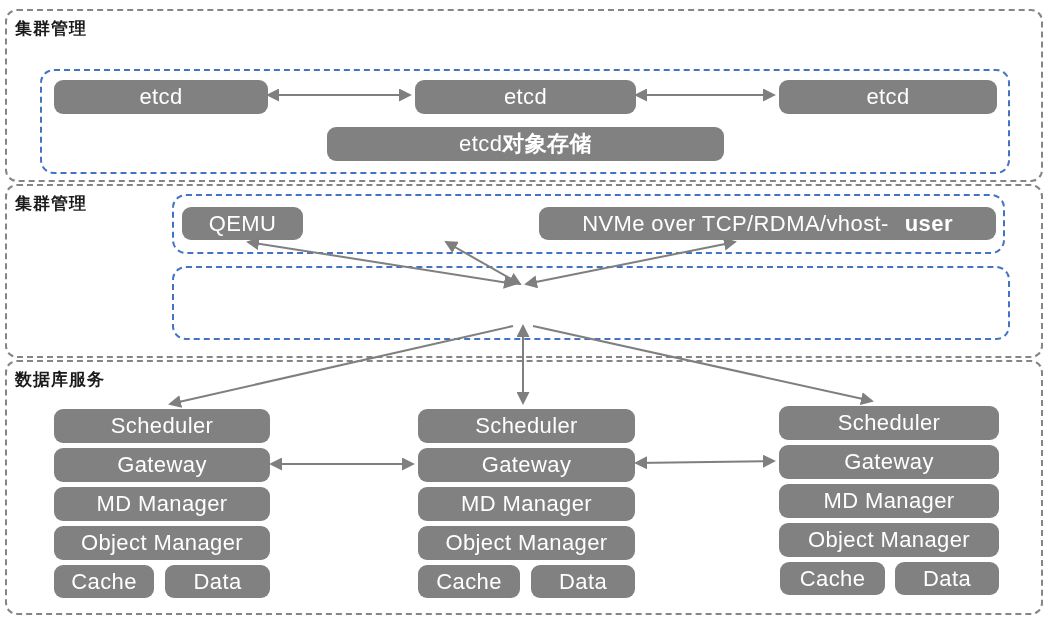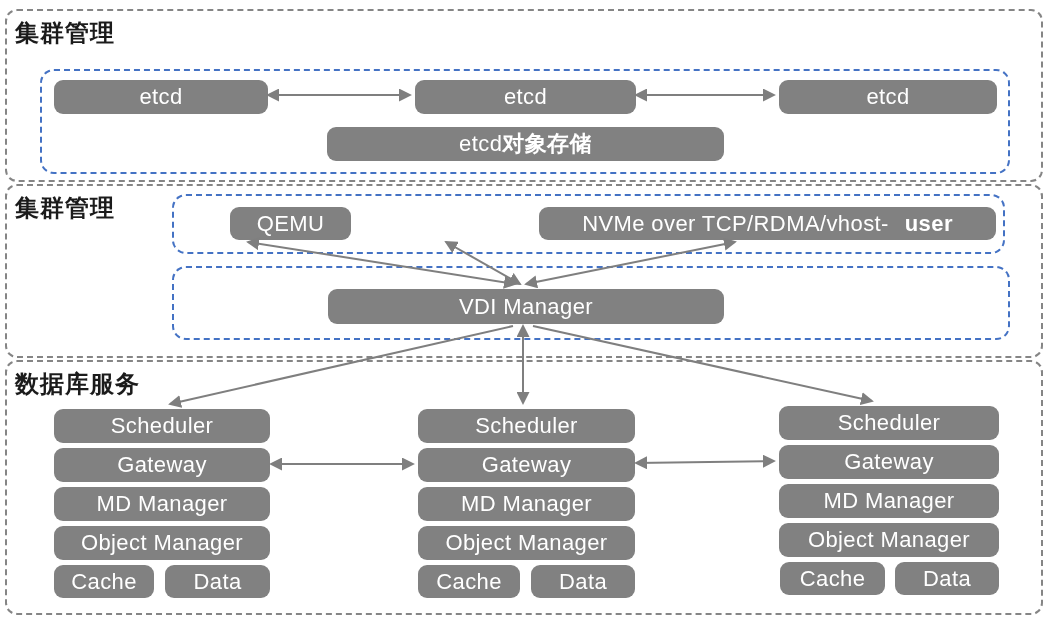--- a/index.html
+++ b/index.html
@@ -13,21 +13,21 @@
   .section{
     position:absolute;
     border:2px dashed #858585;
     border-radius:12px;
     background:transparent;
     box-sizing:border-box;
   }
   .sec-title{
     position:absolute;
     left:8px;top:6px;
-    font-size:24px;
+    font-size:17px;
     font-weight:bold;
     color:#1b1b1b;
     letter-spacing:1px;
     white-space:nowrap;
   }
   .inner{
     position:absolute;
     border:2px dashed #4472c4;
     border-radius:14px;
     box-sizing:border-box;
@@ -66,27 +66,26 @@
     <div class="box" style="left:772px;top:69px;width:218px;height:34px;">etcd</div>
     <div class="box" style="left:320px;top:116px;width:397px;height:34px;">
       <span>etcd </span>
       <span class="cjk-bold">对象存储</span>
     </div>
   </div>
 
   <div class="section" style="left:5px;top:184px;width:1038px;height:174px;">
     <div class="sec-title">集群管理</div>
     <div class="inner" style="left:165px;top:8px;width:833px;height:60px;"></div>
-    <div class="box" style="left:175px;top:21px;width:121px;height:33px;margin-left:48px;">QEMU</div>
+    <div class="box" style="left:175px;top:21px;width:121px;height:33px;">QEMU</div>
     <div class="box" style="left:532px;top:21px;width:457px;height:33px;text-align:center;">
       <span>NVMe over TCP/RDMA/vhost-</span>
         <span class="b">user</span>
     </div>
     <div class="inner" style="left:165px;top:80px;width:838px;height:74px;"></div>
-    <div class="box" style="left:321px;top:103px;width:396px;height:35px;">VDI Manager</div>
   </div>
 
   <div class="section" style="left:5px;top:360px;width:1038px;height:255px;">
     <div class="sec-title">数据库服务</div>
 
     <div class="box" style="left:47px;top:47px;width:216px;height:34px;">Scheduler</div>
     <div class="box" style="left:47px;top:86px;width:216px;height:34px;">Gateway</div>
     <div class="box" style="left:47px;top:125px;width:216px;height:34px;">MD Manager</div>
     <div class="box" style="left:47px;top:164px;width:216px;height:34px;">Object Manager</div>
     <div class="box" style="left:47px;top:203px;width:100px;height:33px;">Cache</div>

